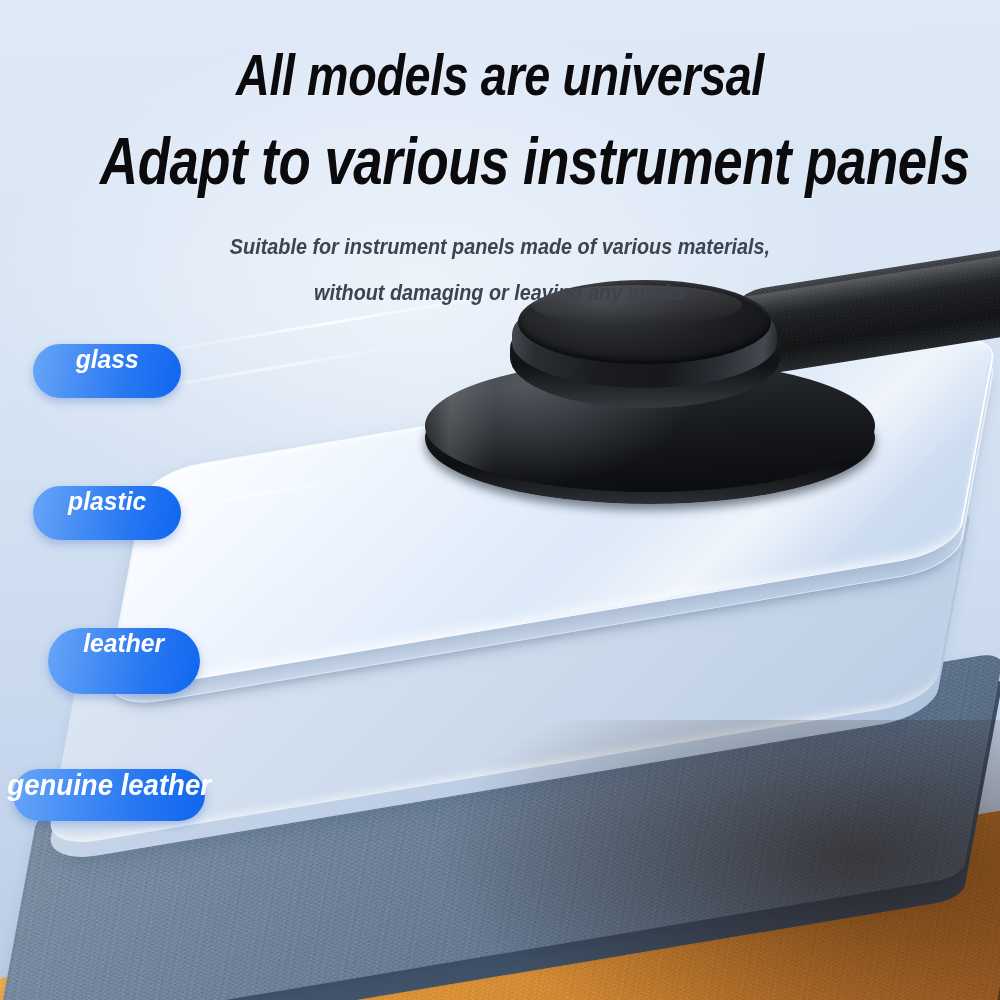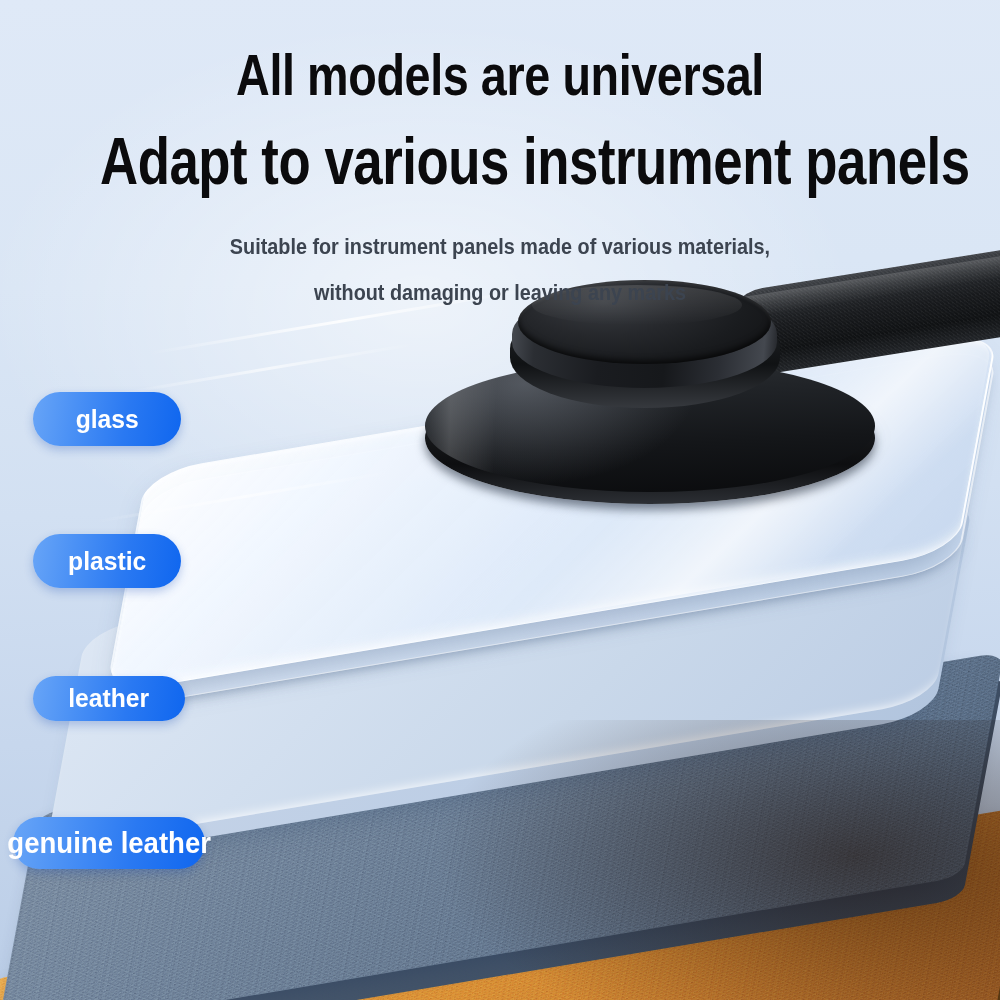--- a/index.html
+++ b/index.html
@@ -5,20 +5,21 @@
 <style>
   html,body{margin:0;padding:0;}
   body{
     width:1000px;height:1000px;overflow:hidden;
     font-family:"Liberation Sans",sans-serif;
     background:#dce7f5;
   }
   #stage{
     position:relative;width:1000px;height:1000px;overflow:hidden;
     background:linear-gradient(178deg,#dfe9f7 0%,#dae6f5 28%,#d2e0f2 50%,#c7d7ed 72%,#b9cce6 100%);
+    font-style:italic;
   }
 
   
   .bg-glow{position:absolute;inset:0;pointer-events:none;
     background:radial-gradient(ellipse 70% 45% at 42% 30%,rgba(255,255,255,.55),rgba(255,255,255,0) 62%);}
 
   
   .headings{position:absolute;left:0;top:0;width:1000px;text-align:center;z-index:40;}
   .h-line1{
     font-size:57px;line-height:1;font-weight:700;color:#0b0b0d;
@@ -187,30 +188,29 @@
     overflow:hidden;
   }
   #arm-tex{position:absolute;inset:0;opacity:.45;
     background-image:repeating-linear-gradient(35deg,rgba(255,255,255,.12) 0 1px,rgba(0,0,0,.22) 1px 2px,transparent 2px 3px);
     background-size:4px 4px;}
   #arm-hi{position:absolute;left:0;top:6px;width:100%;height:22px;border-radius:40px;
     background:linear-gradient(180deg,rgba(255,255,255,.16),rgba(255,255,255,0));}
 
   
   .pill{
-    position:absolute;z-index:60;display:flex;align-items:center;justify-content:center;
+    position:absolute;z-index:60;display:flex;justify-content:center;
     border-radius:999px;color:#fff;font-weight:700;white-space:nowrap;
     background:linear-gradient(100deg,#68a5f7 0%,#4b91f5 28%,#2a79f2 62%,#0f66ef 100%);
     box-shadow:0 4px 10px rgba(30,80,180,.28);
-    margin-top:48px;
   }
   .pill span{transform:scaleX(.95);display:block;}
   #pill-glass{left:33px;top:344px;width:148px;height:54px;font-size:26px;}
   #pill-plastic{left:33px;top:486px;width:148px;height:54px;font-size:26px;}
-  #pill-leather{left:33px;top:628px;width:152px;height:45px;font-size:26px;}
+  #pill-leather{left:48px;top:628px;width:152px;height:66px;font-size:26px;}
   #pill-genuine{left:13px;top:769px;width:192px;height:52px;font-size:29px;}
   #pill-lychee{left:33px;top:911px;width:172px;height:54px;font-size:25px;}
 
   
   #deep-shadow{position:absolute;right:-40px;bottom:-60px;width:620px;height:340px;
     background:radial-gradient(ellipse at 70% 40%,rgba(30,12,0,.55),rgba(30,12,0,0) 68%);
     pointer-events:none;z-index:25;}
 </style>
 </head>
 <body>

